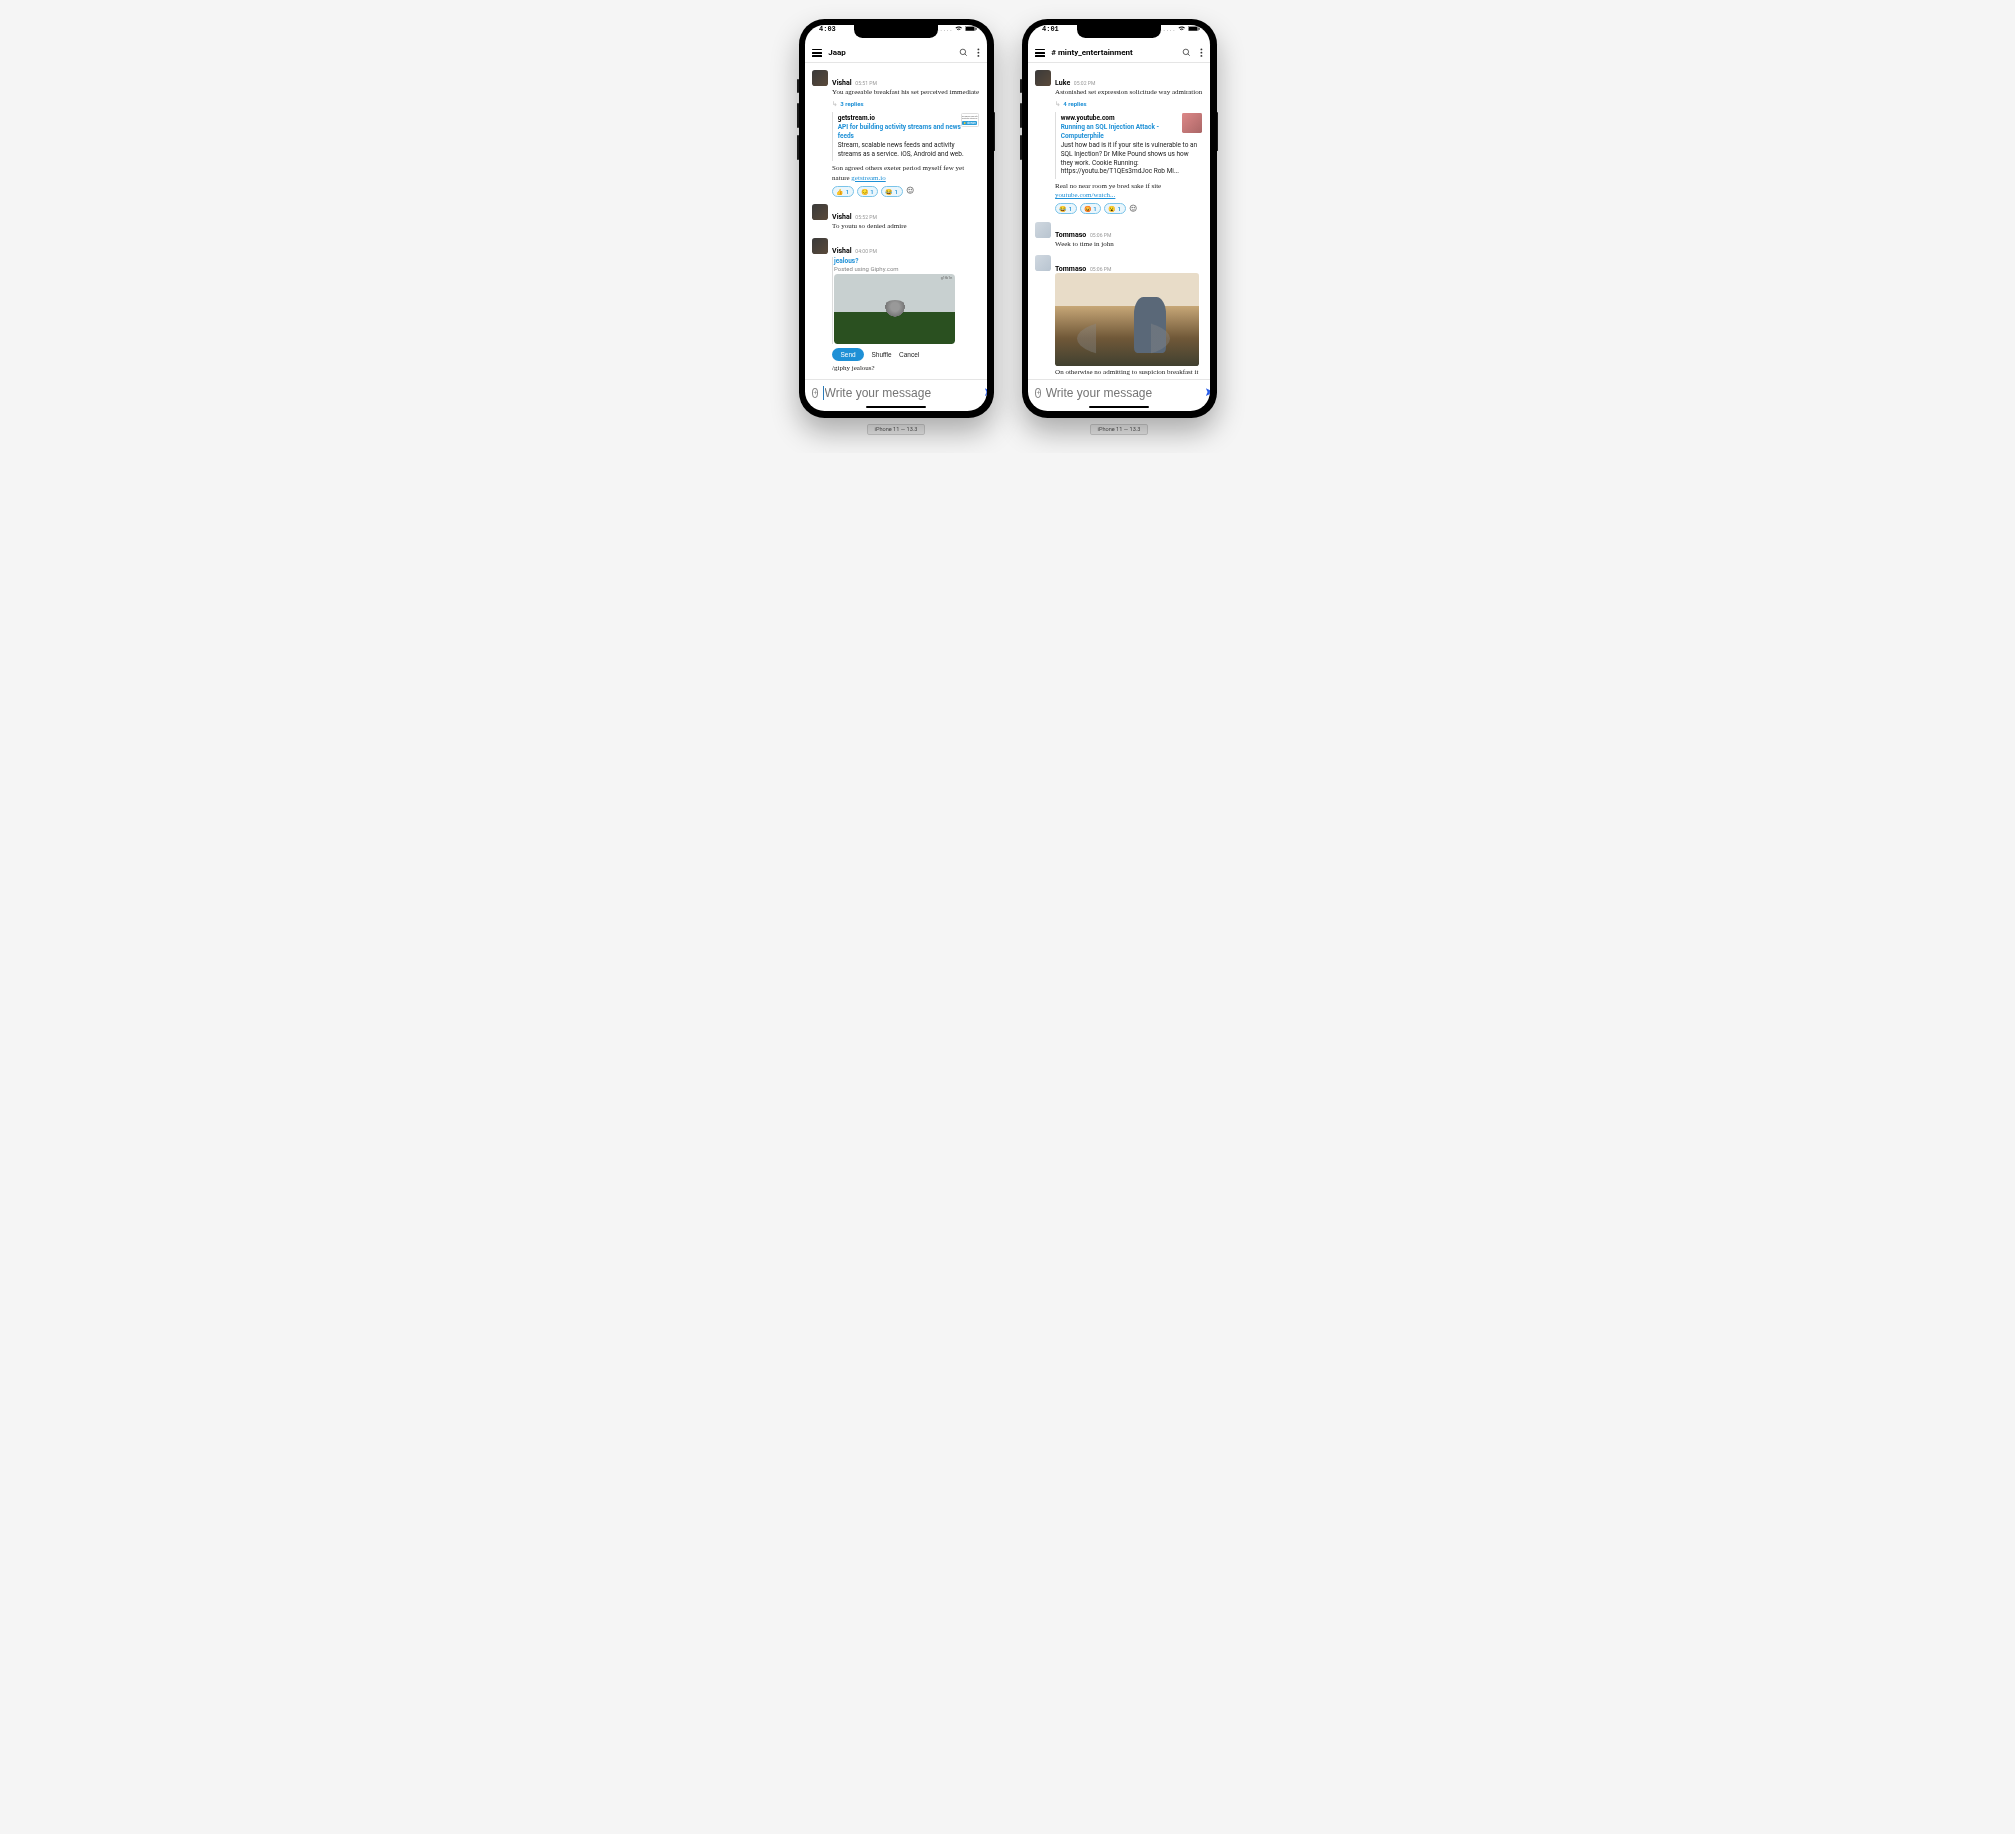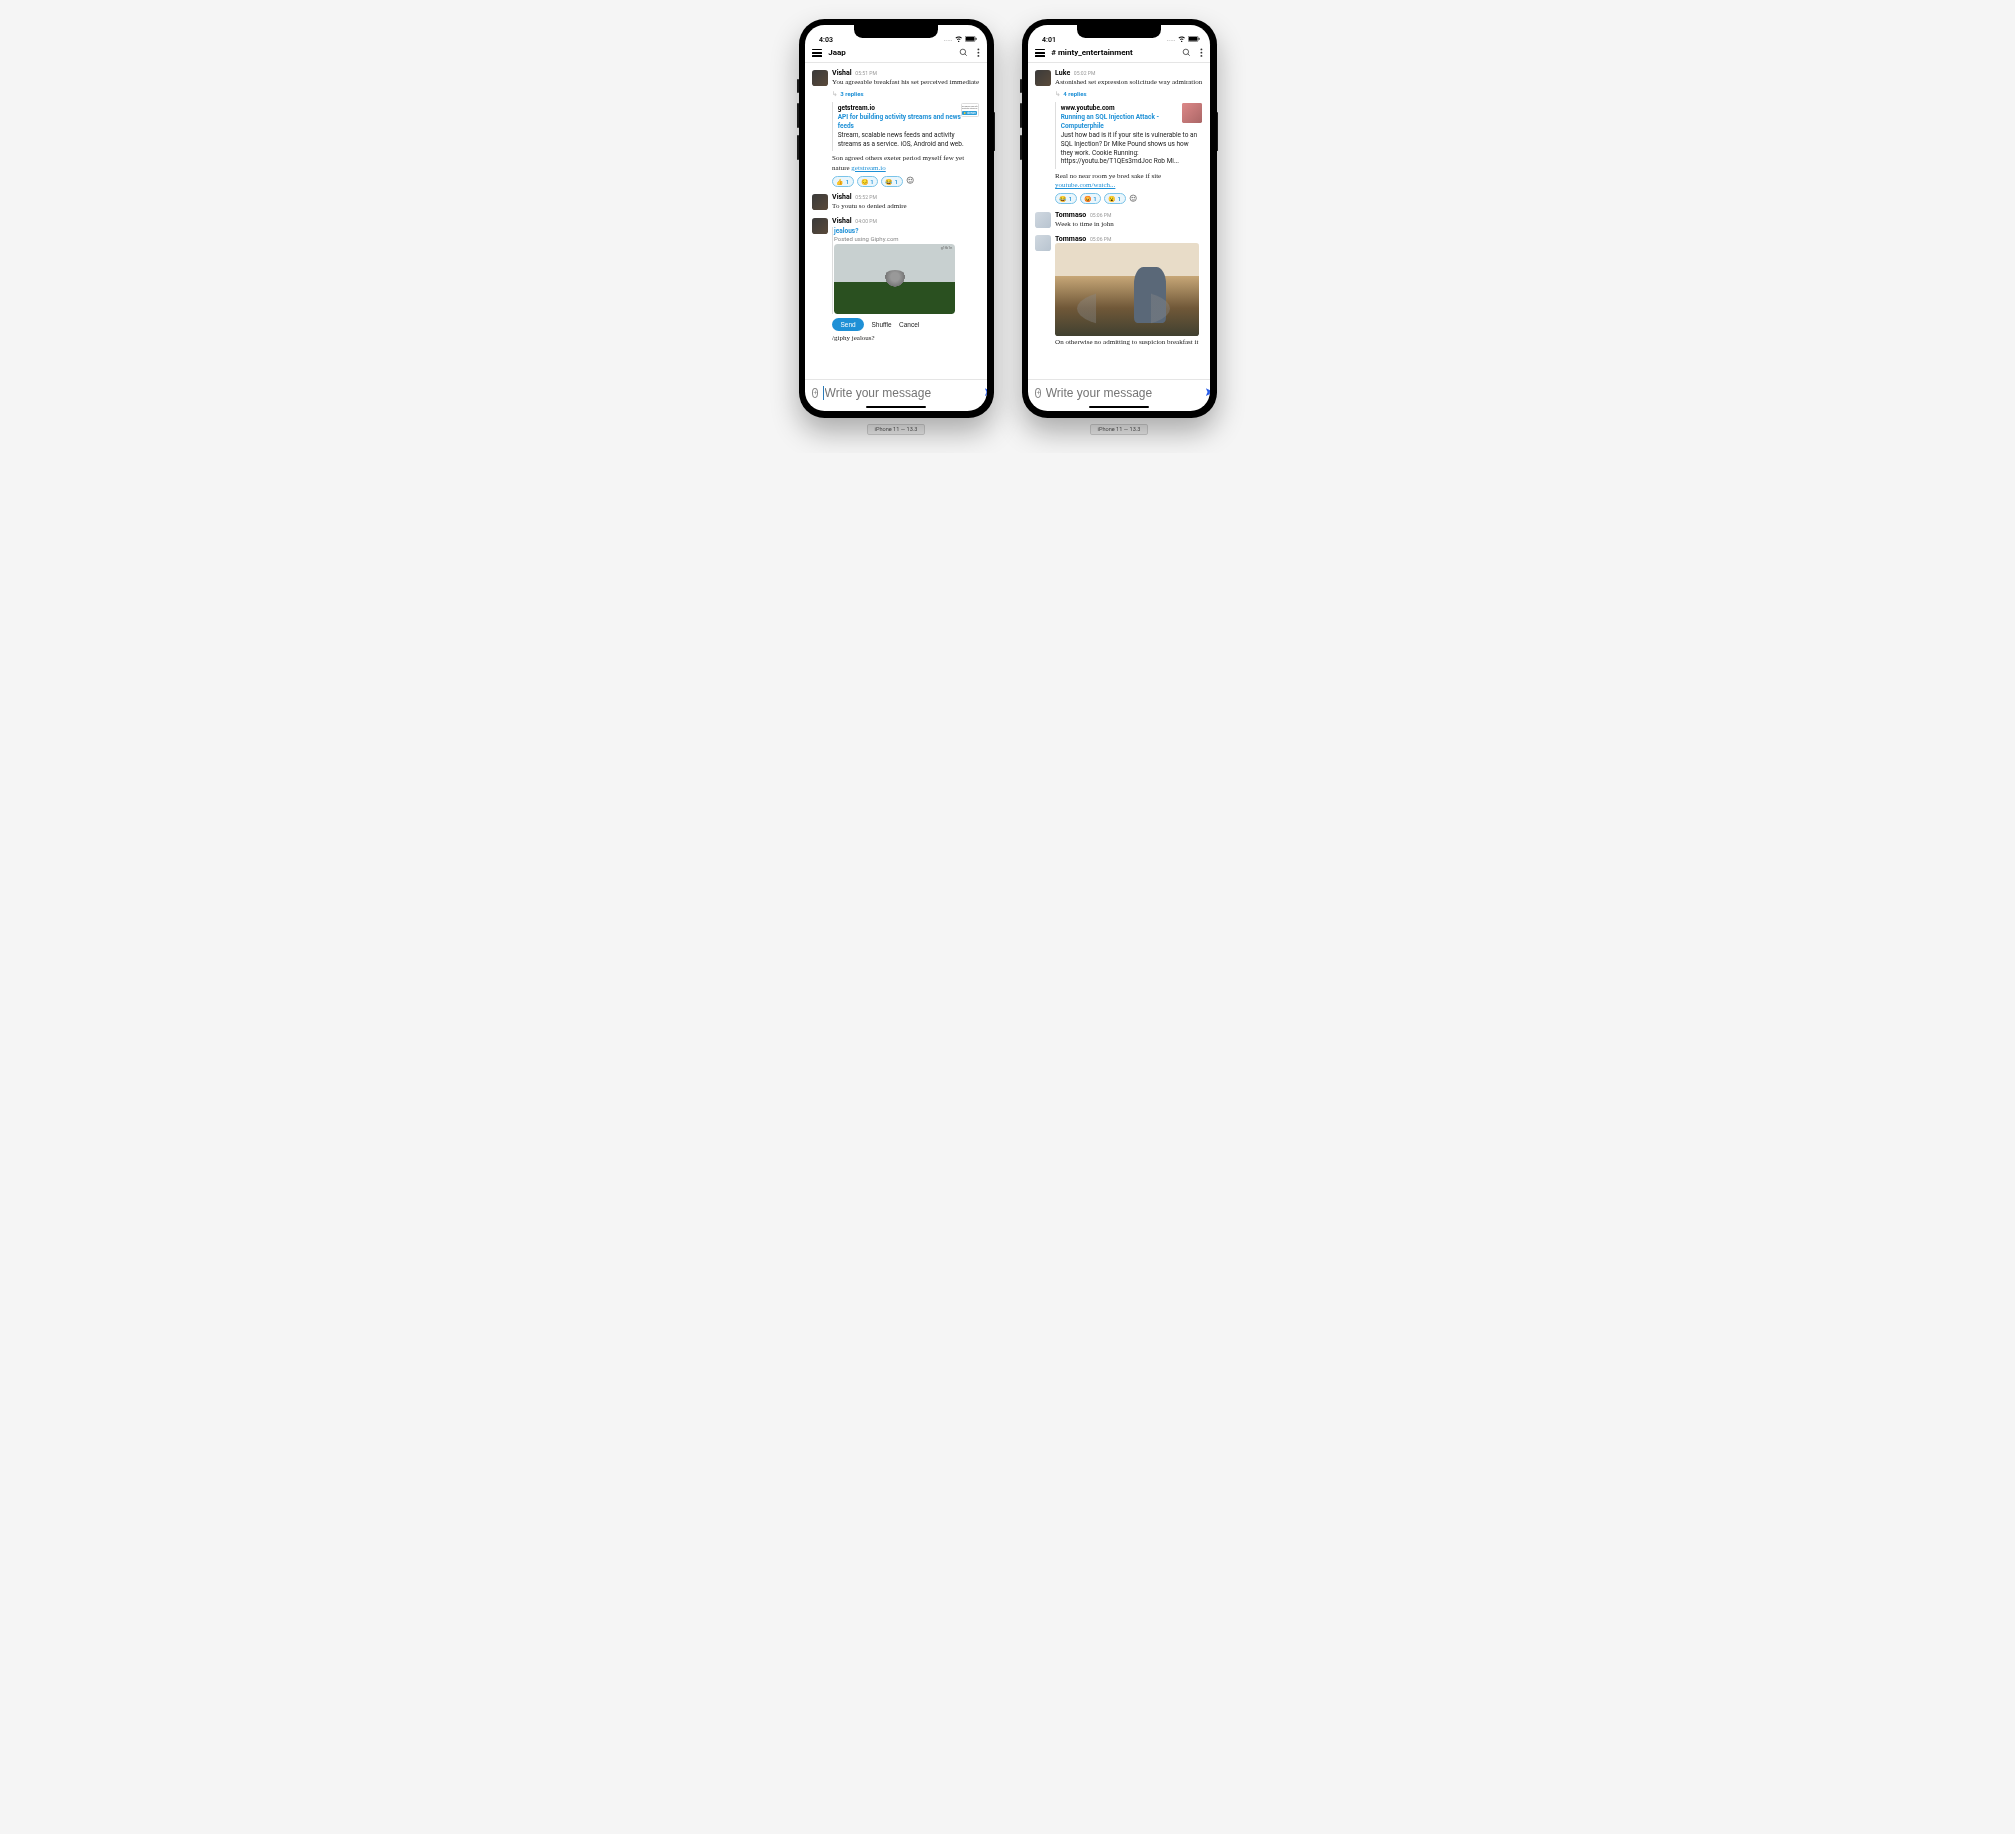--- a/index.html
+++ b/index.html
@@ -39,24 +39,25 @@
     width: 84px;
     height: 13px;
     background: #000;
     border-radius: 0 0 8.4px 8.4px;
     z-index: 100;
   }
   .status-bar {
     height: 18.6px;
     display: flex;
     justify-content: space-between;
-    align-items: flex-end;
+    align-items: flex-start;
     padding: 0 10.2px 0 14px;
     font-size: 7px;
     font-weight: 600;
+    font-family: Liberation Mono, monospace;
   }
   .status-right { display: flex; align-items: center; gap: 2.3px; }
   .dots { letter-spacing: 0.5px; font-size: 4.6px; color: #999; }
   .wifi-icon, .battery-icon { display: inline-block; }
   .header {
     display: flex;
     align-items: center;
     padding: 4.6px 7.4px;
     border-bottom: 0.5px solid #e5e5e5;
     gap: 6.5px;
@@ -68,21 +69,21 @@
   .header-icons { display: flex; gap: 8.4px; align-items: center; }
   .search-icon svg, .more-icon svg { display: block; }
   .content { flex: 1; overflow-y: auto; padding: 2.8px 0 0 0; }
   .message { display: flex; padding: 2.8px 6.5px; gap: 4.6px; }
   .avatar {
     width: 16px; height: 16px; border-radius: 2.8px; flex-shrink: 0;
     background: linear-gradient(135deg, #3a3a3a, #5a4a3a);
     margin-top: 0.9px;
   }
   .avatar-light { background: linear-gradient(135deg, #d0d8e0, #b8c4d0); }
-  .msg-body { flex: 1; min-width: 0; }
+  .msg-body { flex: 1; min-width: 0; margin-top: 10px; }
   .msg-header { display: flex; align-items: baseline; gap: 3.7px; margin-bottom: 0.9px; }
   .msg-name { font-weight: 700; font-size: 7px; }
   .msg-time { font-size: 5.1px; color: #999; }
   .msg-text { font-size: 7px; line-height: 1.35; color: #222; font-family: Liberation Serif, serif; }
   .msg-text a { color: #1e90d6; text-decoration: underline; }
   .reply-line { display: flex; align-items: center; gap: 2.8px; margin: 2.8px 0 3.7px; font-size: 6px; font-weight: 700; color: #1e90d6; }
   .reply-arrow { color: #ccc; font-size: 6.5px; }
   .card {
     border-left: 1.4px solid #ddd;
     padding: 2.8px 4.6px;

